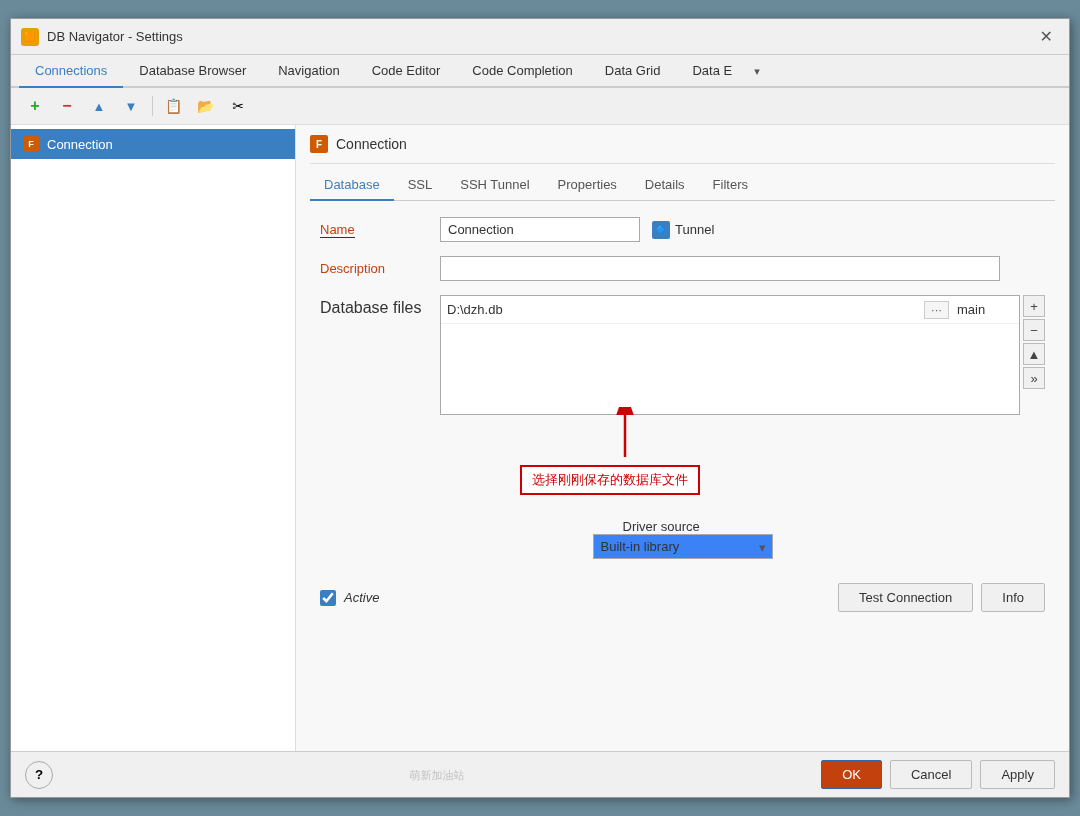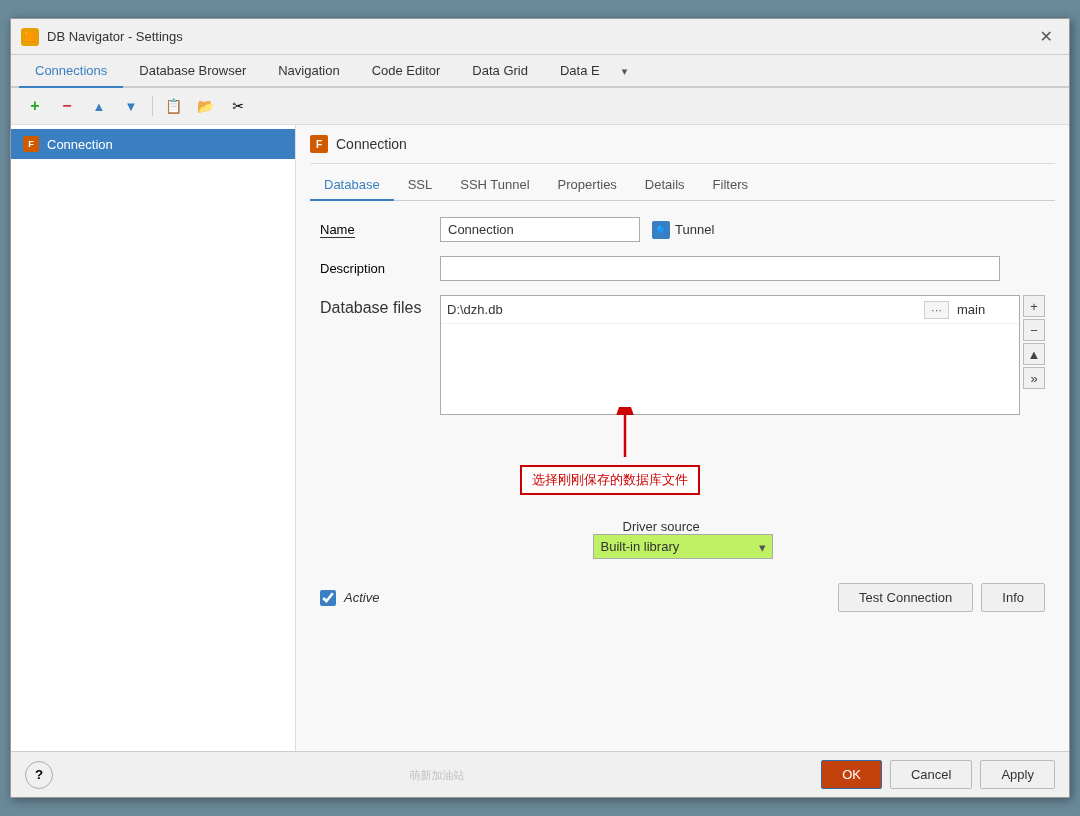--- a/index.html
+++ b/index.html
@@ -200,21 +200,21 @@
       flex: 1;
       padding: 0 10px;
     }
     .form-row {
       display: flex;
       align-items: center;
       margin-bottom: 14px;
     }
     .form-label {
       width: 120px;
-      color: #000000;
+      color: #c2410c;
       font-size: 13px;
       flex-shrink: 0;
     }
     .form-label.underline span {
       border-bottom: 1px solid #333;
     }
     .form-input {
       border: 1px solid #aaa;
       background: white;
       padding: 4px 7px;
@@ -317,21 +317,21 @@
       flex-direction: column;
     }
     .driver-label {
       width: 120px;
       color: #333;
       font-size: 13px;
       flex-shrink: 0;
     }
     .driver-select {
       border: 1px solid #aaa;
-      background: #bef264;
+      background: #3b82f6;
       padding: 4px 24px 4px 7px;
       font-size: 13px;
       color: #333;
       outline: none;
       appearance: none;
       -webkit-appearance: none;
       cursor: pointer;
       min-width: 180px;
     }
     .select-wrapper {
@@ -412,20 +412,21 @@
       <span class="title-text">DB Navigator - Settings</span>
     </div>
     <span class="close-btn">✕</span>
   </div>
 
   <div class="tab-bar">
     <div class="tab active">Connections</div>
     <div class="tab">Database Browser</div>
     <div class="tab">Navigation</div>
     <div class="tab">Code Editor</div>
+    <div class="tab">Code Completion</div>
     <div class="tab">Data Grid</div>
     <div class="tab">Data E</div>
     <div class="tab-more">▾</div>
   </div>
 
   <div class="toolbar">
     <button class="toolbar-btn" title="Add">
       <span style="color:#2a2;font-size:16px;font-weight:bold;">+</span>
     </button>
     <button class="toolbar-btn" title="Remove">

